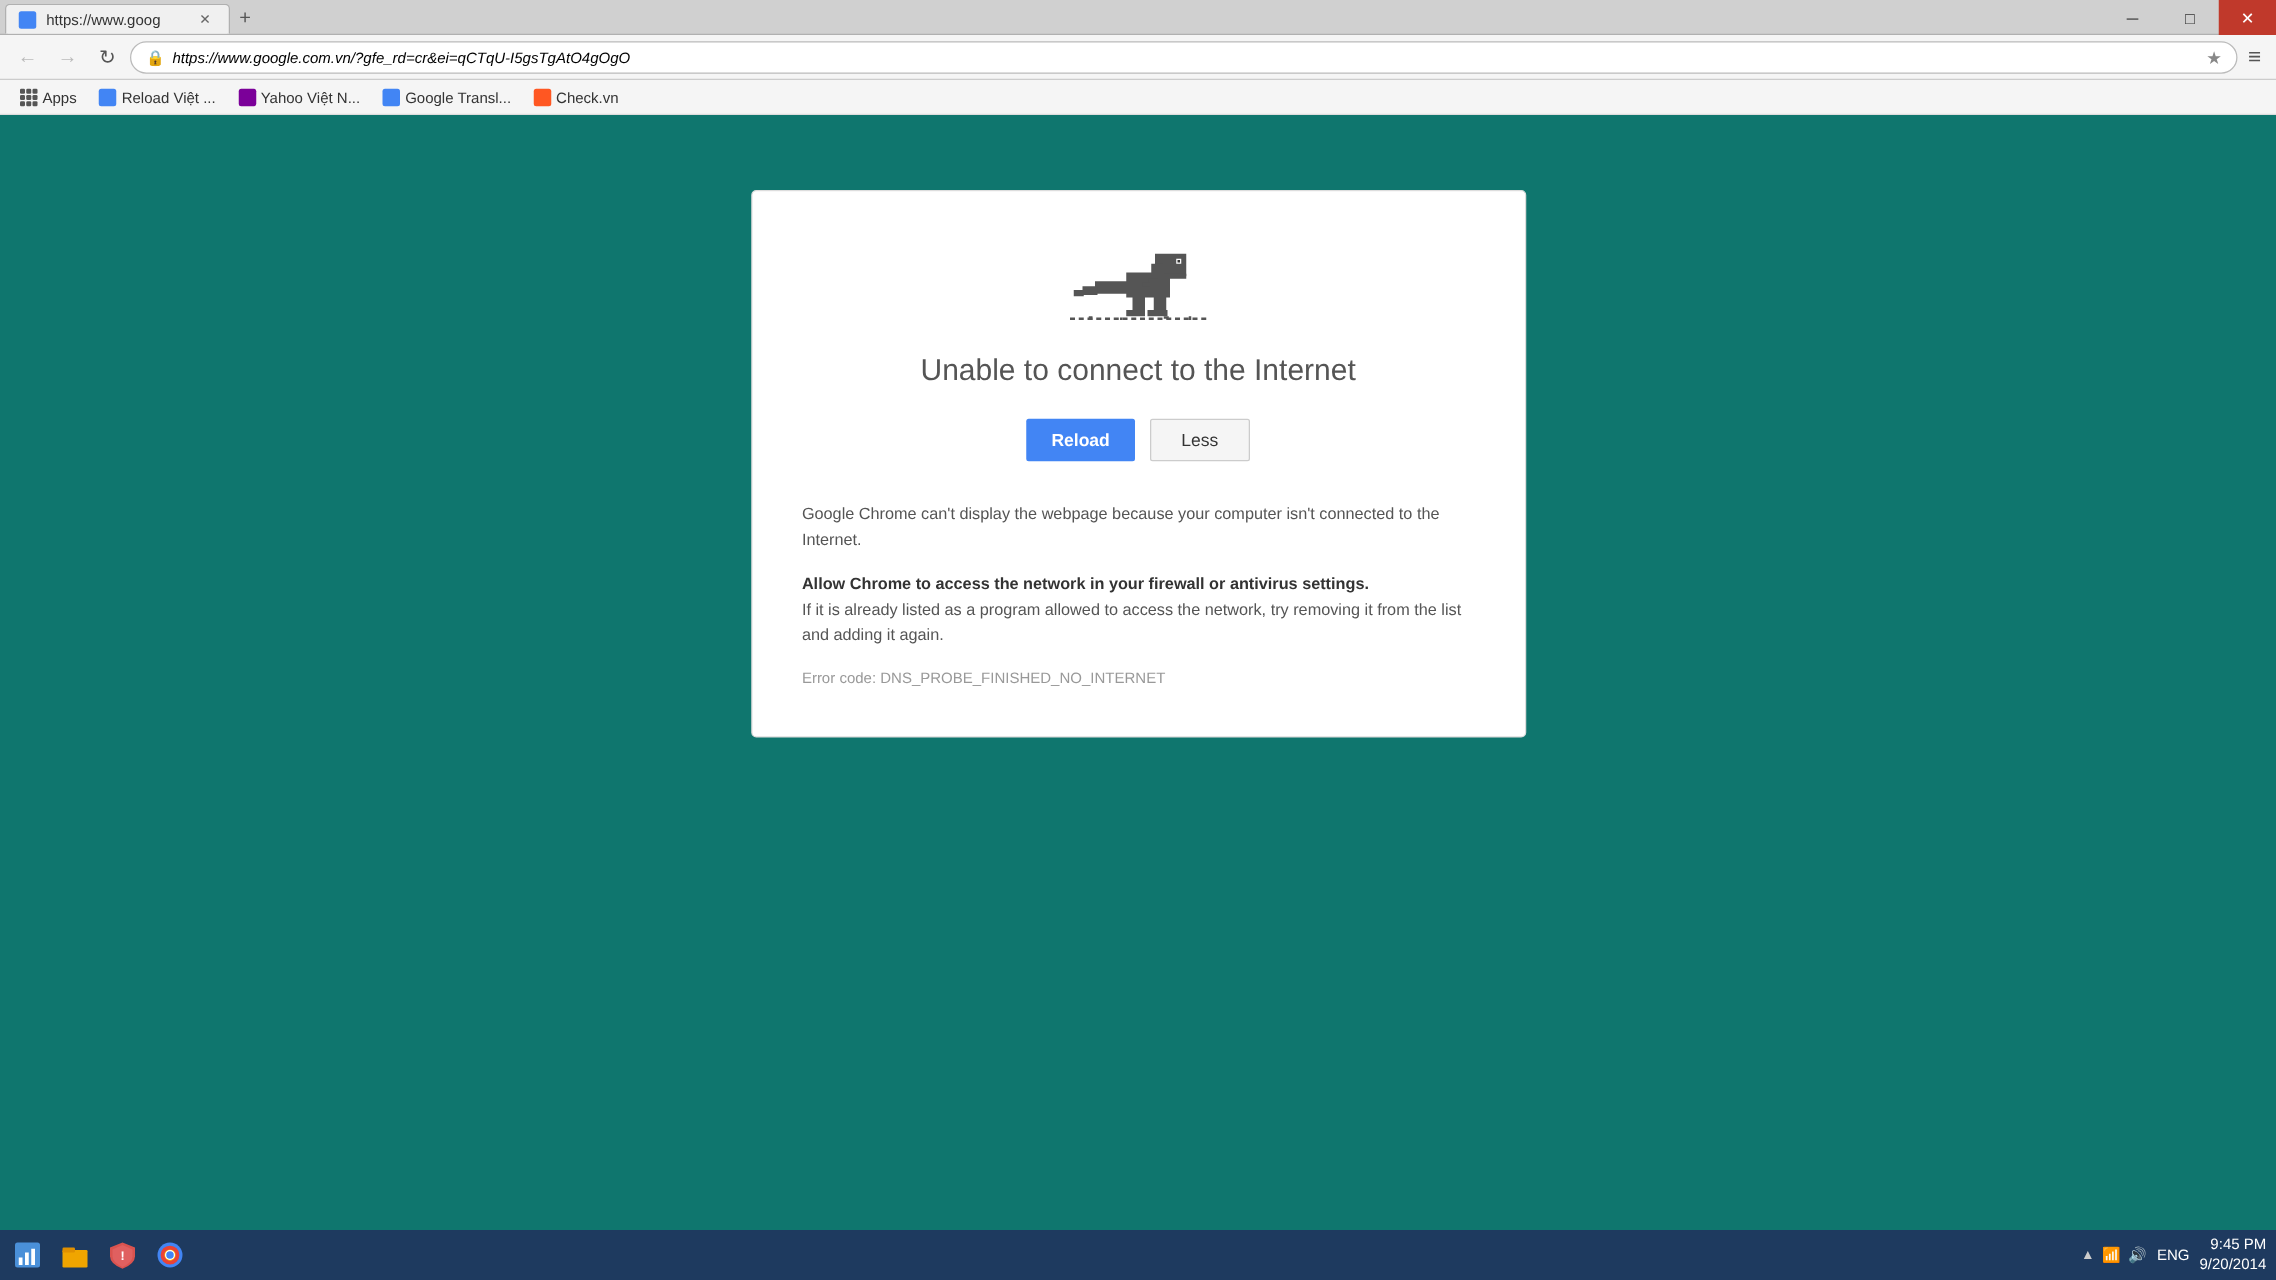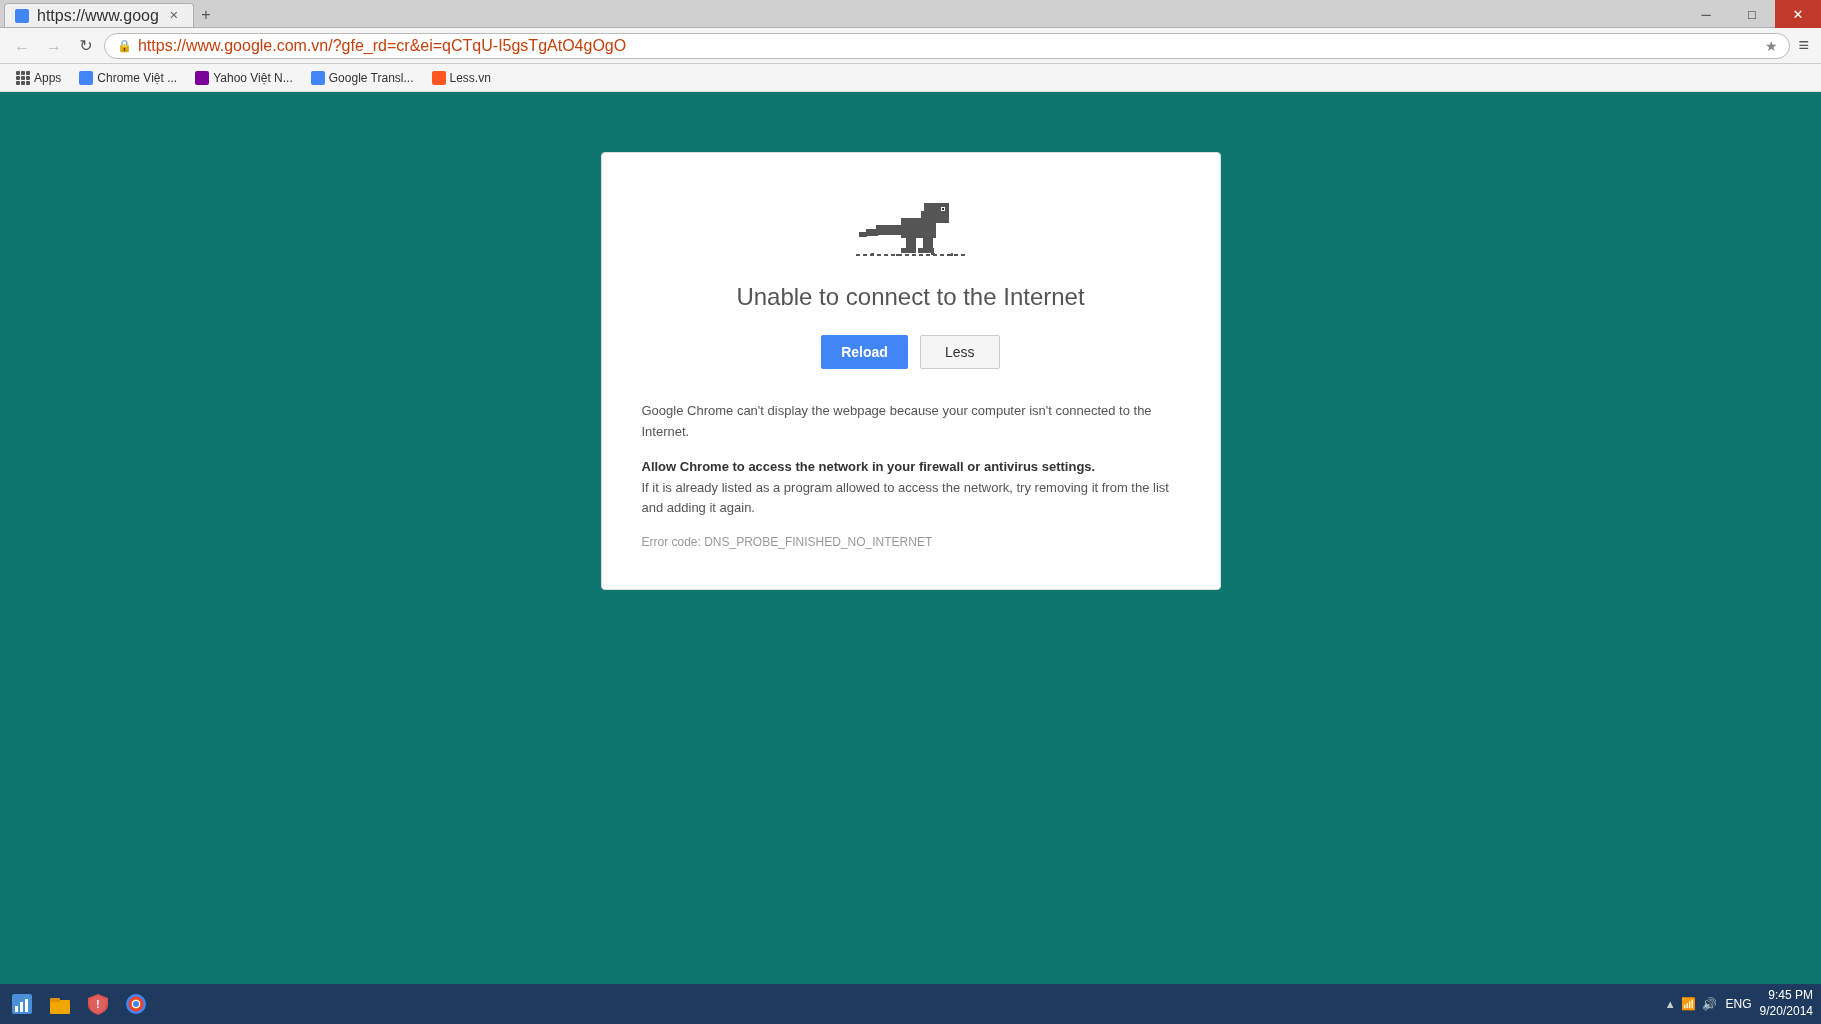--- a/index.html
+++ b/index.html
@@ -44,21 +44,21 @@
     }
     .tab-favicon {
       width: 14px;
       height: 14px;
       background: #4285f4;
       border-radius: 2px;
       display: inline-block;
       flex-shrink: 0;
     }
     .tab-title {
-      font-size: 16px;
+      font-size: 12px;
       color: #333;
       white-space: nowrap;
       overflow: hidden;
       text-overflow: ellipsis;
       flex: 1;
     }
     .tab-close {
       font-size: 11px;
       color: #666;
       cursor: pointer;
@@ -127,25 +127,26 @@
       border-radius: 13px;
       padding: 0 12px;
       font-size: 12px;
       color: #333;
       background: white;
       display: flex;
       align-items: center;
       gap: 6px;
     }
     .address-text {
-      font-size: 16px;
-      color: #c2410c;
+      font-size: 12px;
+      color: #000000;
       flex: 1;
       overflow: hidden;
       white-space: nowrap;
+      font-style: italic;
     }
     .star-icon {
       font-size: 14px;
       color: #888;
     }
     .menu-icon {
       font-size: 18px;
       color: #555;
       cursor: pointer;
       padding: 4px;
@@ -384,36 +385,36 @@
         <div class="apps-dot"></div>
       <div class="apps-dot"></div>
         <div class="apps-dot"></div>
         <div class="apps-dot"></div>
     </div>
     <span>Apps</span>
   </div>
 
   <div class="bookmark-item">
     <div class="bookmark-icon fav-google" style="border-radius:2px;"></div>
-    <span>Chrome Việt ...</span>
+    <span>Reload Việt ...</span>
   </div>
 
   <div class="bookmark-item">
     <div class="bookmark-icon fav-yahoo" style="border-radius:2px;"></div>
     <span>Yahoo Việt N...</span>
   </div>
 
   <div class="bookmark-item">
     <div class="bookmark-icon fav-google" style="border-radius:2px;"></div>
     <span>Google Transl...</span>
   </div>
 
   <div class="bookmark-item">
     <div class="bookmark-icon fav-home" style="border-radius:2px;"></div>
-    <span>Less.vn</span>
+    <span>Check.vn</span>
   </div>
 </div>
 
 <div class="main-content">
   <div class="error-card">
 
     <div class="dino-container">
       <svg class="dino-svg" width="120" height="70" viewBox="0 0 120 70" style="image-rendering: pixelated;">
 
         <rect x="50" y="25" width="35" height="20" fill="#555"></rect>

